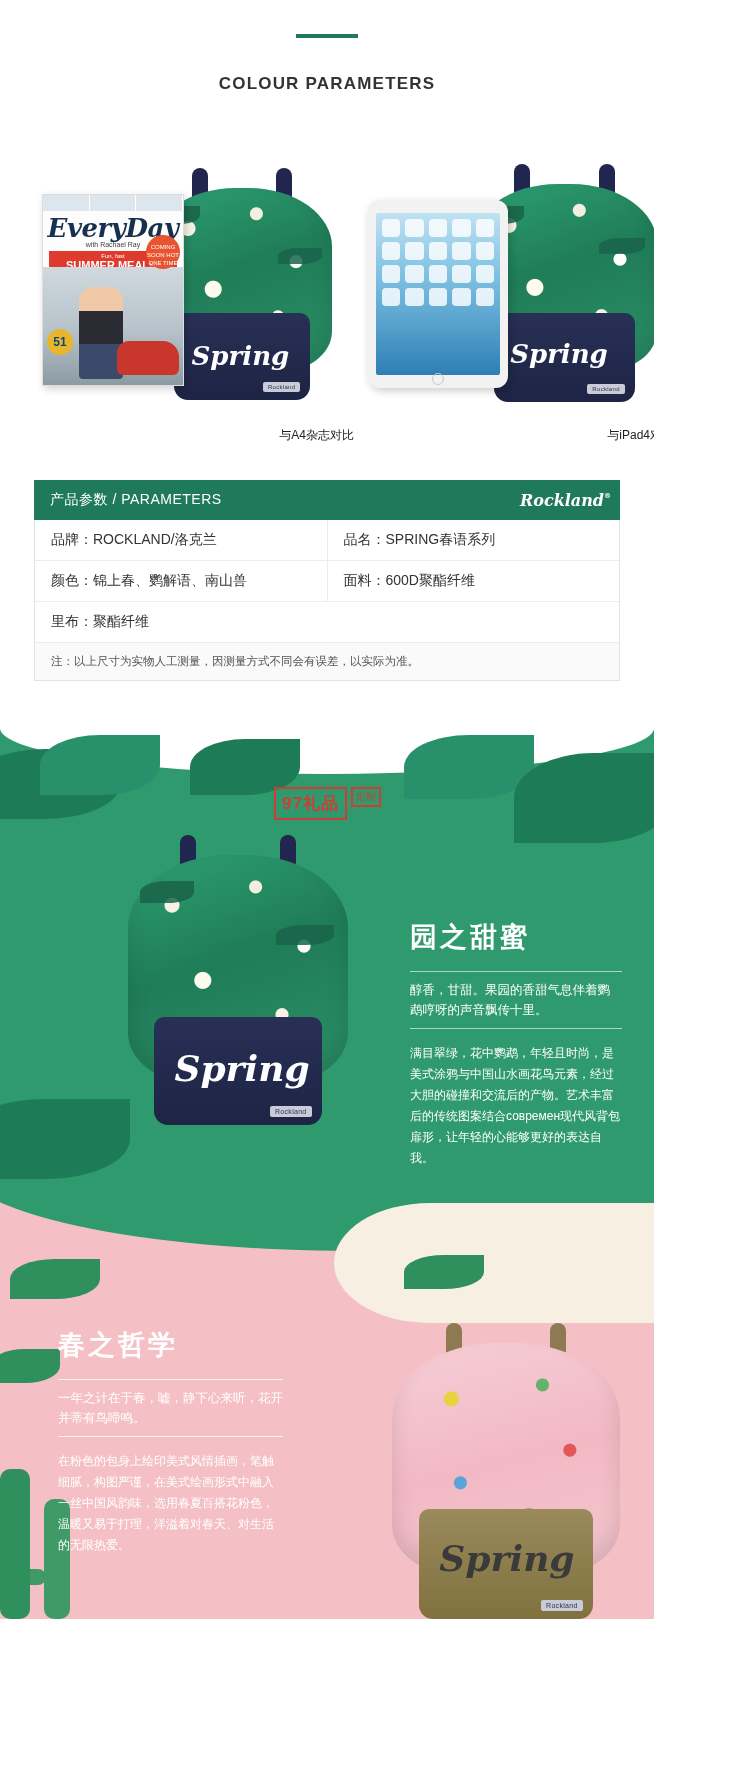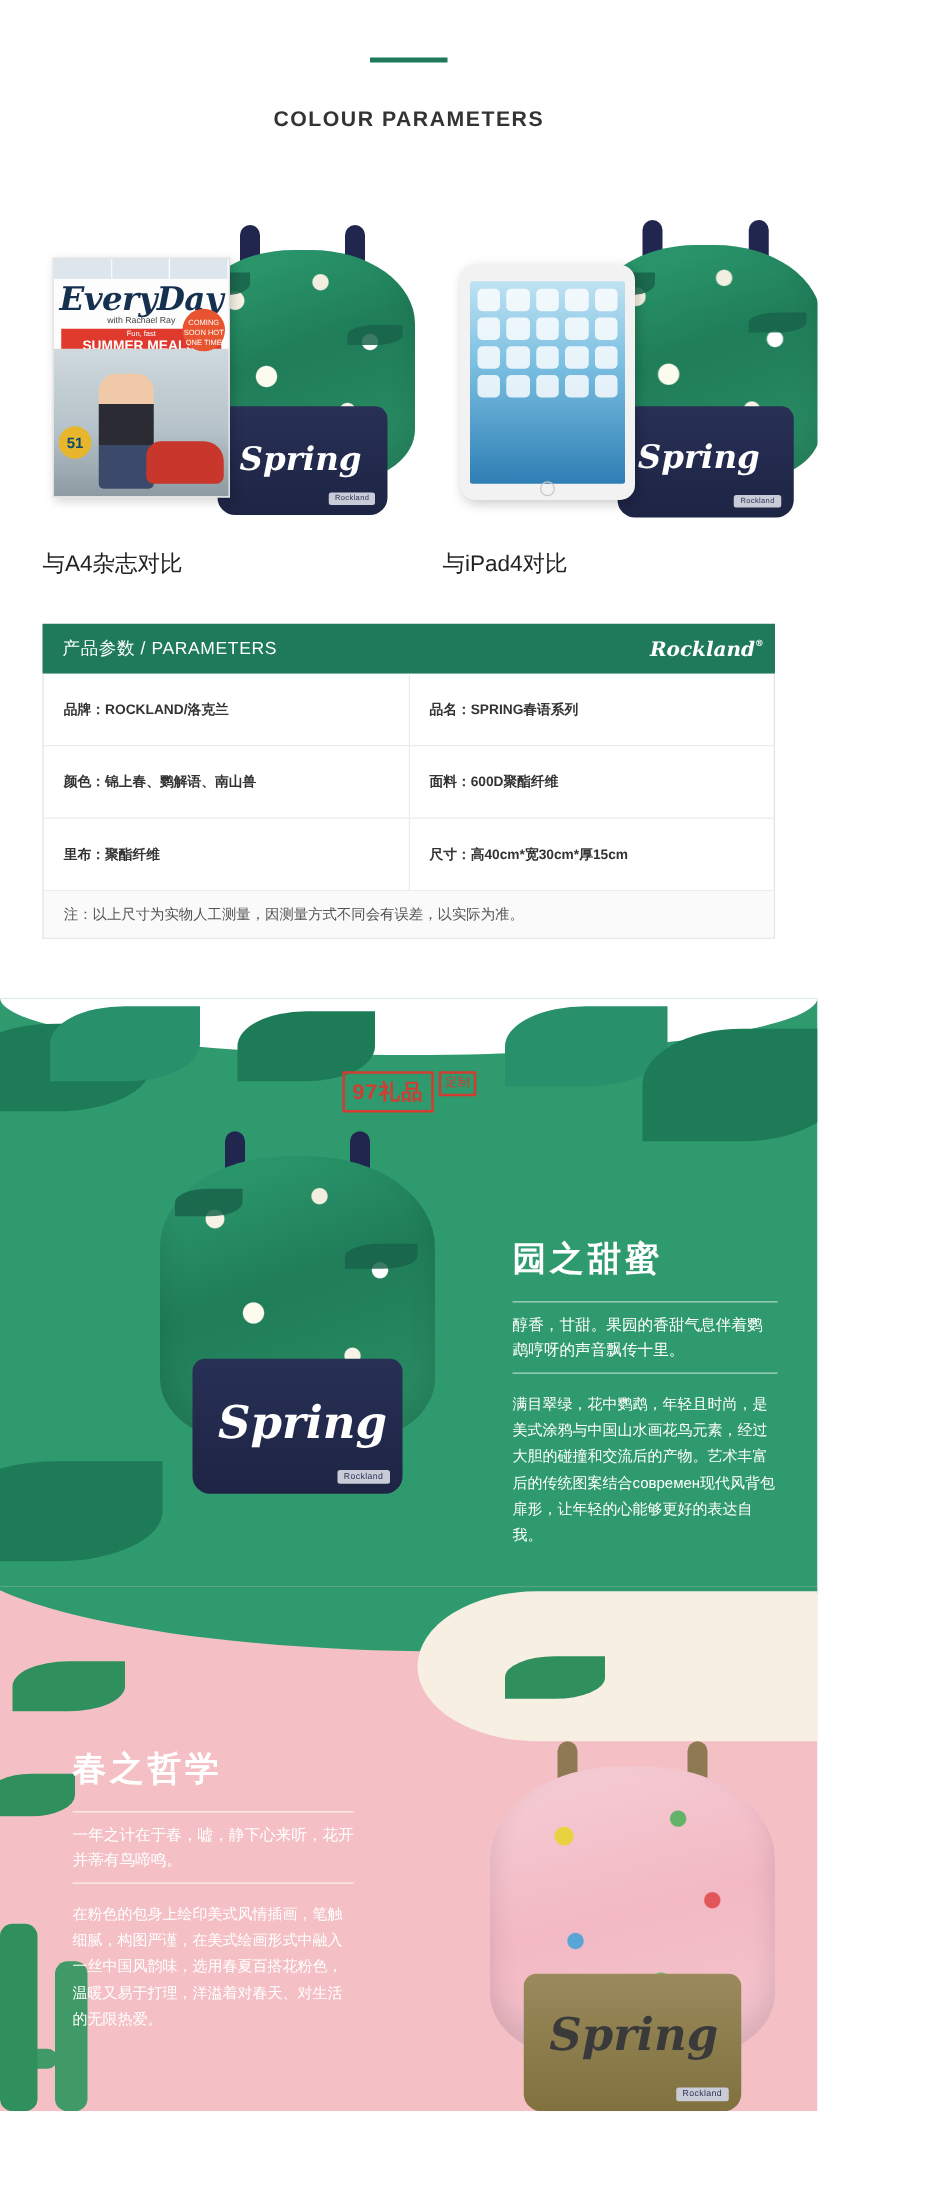--- a/index.html
+++ b/index.html
@@ -2,21 +2,21 @@
 <html><head>
 <meta charset="utf-8">
 <style>
   * { box-sizing: border-box; margin: 0; padding: 0; }
   body {
     width: 750px;
     font-family: "Liberation Sans", "DejaVu Sans", sans-serif;
     background: #ffffff;
     color: #333;
   }
-  .page { width: 654px; position: relative; overflow: hidden; margin-top: 12px; }
+  .page { width: 654px; position: relative; overflow: hidden; }
 
   
   .sec-params { background: #ffffff; padding-top: 34px; }
   .top-rule {
     width: 62px; height: 4px; background: #1f7a5c;
     margin: 0 auto 36px auto;
   }
   .title-en {
     text-align: center; font-size: 17px; letter-spacing: 1.2px;
     color: #333; font-weight: bold;
@@ -30,21 +30,21 @@
   .compare-row {
     display: flex; margin-top: 34px; padding: 0 34px;
     justify-content: space-between;
   }
   .compare-cell { width: 320px; }
   .photo {
     width: 320px; height: 285px; position: relative;
     background: #ffffff; overflow: hidden;
   }
   .caption {
-    text-align: left; font-size: 18px; color: #222; margin-top: 14px;
+    text-align: right; font-size: 12px; color: #222; margin-top: 14px;
   }
 
   
   .bp { position: absolute; }
   .bp .body {
     position: absolute; left: 0; top: 26px; width: 100%; height: 76%;
     border-radius: 46% 46% 30% 30% / 32% 32% 22% 22%;
     background:
       radial-gradient(circle at 20% 22%, #f6f2e4 0 7px, transparent 8px),
       radial-gradient(circle at 58% 14%, #f3efe0 0 6px, transparent 7px),
@@ -153,21 +153,21 @@
     font-family: "DejaVu Serif", serif; font-style: italic; font-weight: bold;
     font-size: 16px; color: #fff; position: relative;
   }
   .tbl-head .logo sup { font-size: 7px; position: absolute; top: 0; right: -7px; }
   .tbl {
     border: 1px solid #e2e2e2; border-top: none; background: #fff;
   }
   .tbl .row { display: flex; border-bottom: 1px solid #ececec; }
   .tbl .row:last-child { border-bottom: none; }
   .tbl .cell {
-    flex: 1; padding: 21px 16px; font-size: 11px; color: #333; font-weight: bold;
+    flex: 1; padding: 11px 16px; font-size: 14px; color: #333;
   }
   .tbl .cell + .cell { border-left: 1px solid #ececec; }
   .tbl .note {
     padding: 11px 16px; font-size: 11.5px; color: #555; background:#fafafa;
   }
 
   
   .sec-green {
     position: relative; background: #2e9a6d; min-height: 470px;
     overflow: hidden;
@@ -355,21 +355,20 @@
       <div class="row">
         <div class="cell">品牌：ROCKLAND/洛克兰</div>
         <div class="cell">品名：SPRING春语系列</div>
       </div>
       <div class="row">
         <div class="cell">颜色：锦上春、鹦解语、南山兽</div>
         <div class="cell">面料：600D聚酯纤维</div>
       </div>
       <div class="row">
         <div class="cell">里布：聚酯纤维</div>
-        <div class="cell">尺寸：高40cm*宽30cm*厚15cm</div>
       </div>
       <div class="note">注：以上尺寸为实物人工测量，因测量方式不同会有误差，以实际为准。</div>
     </div>
   </section>
 
   <section class="sec-green">
     <div class="wave-top"></div>
 
     <div class="foliage" style="left:-30px; top:20px; width:150px; height:70px; background:#1d7b57;"></div>
     <div class="foliage" style="left:40px; top:6px; width:120px; height:60px; background:#28906a;"></div>

